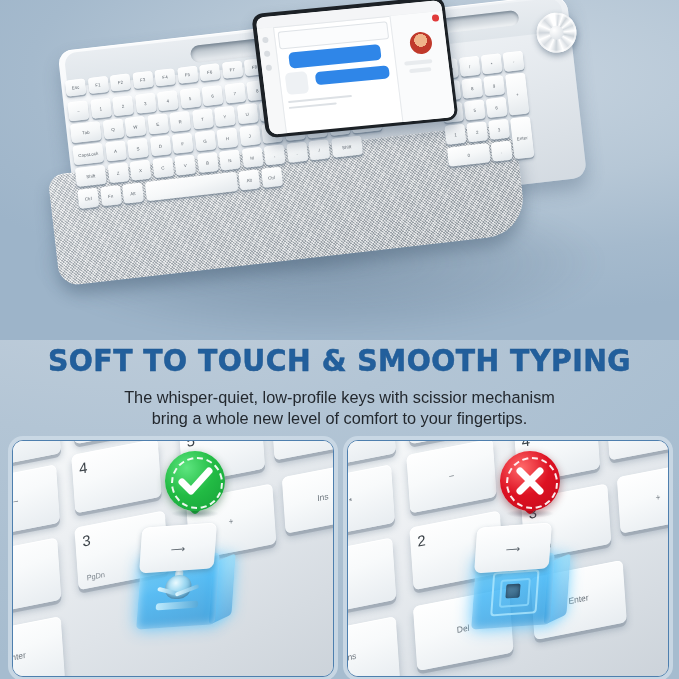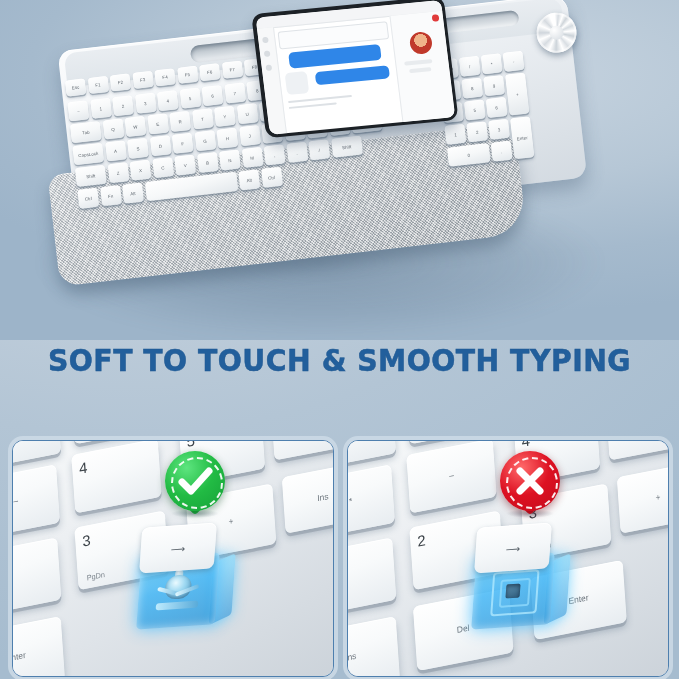--- a/index.html
+++ b/index.html
@@ -459,21 +459,22 @@
         <div class="ps-dot" style="left:4px;top:20px;"></div>
         <div class="ps-dot" style="left:4px;top:34px;"></div>
         <div class="ps-dot" style="left:4px;top:48px;"></div>
       </div>
     </div>
   </div>
 
   <div class="copy">
     <h1 class="headline">SOFT TO TOUCH &amp; SMOOTH TYPING</h1>
     <p class="sub">
-      <br>
+      <span>The whisper-quiet, low-profile keys with scissior mechanism</span><br>
+      <span>bring a whole new level of comfort to your fingertips.</span>
     </p>
   </div>
 
   <div class="panels">
 
     <div class="panel left">
       <div class="pad">
         <div class="pad-tilt" id="pad-good">
             <div class="nk wide" style="left: 44px; top: -14px; width: 82px; height: 54px;">
               <div class="ctr">←</div>

